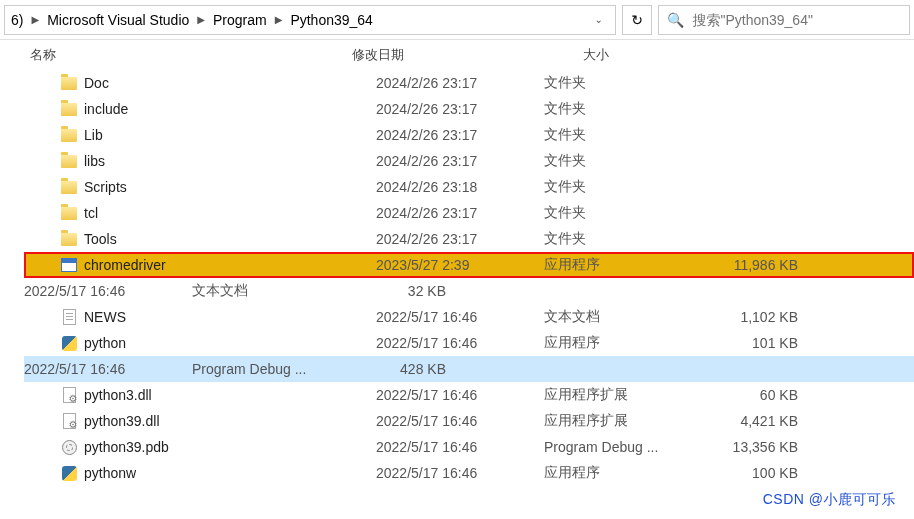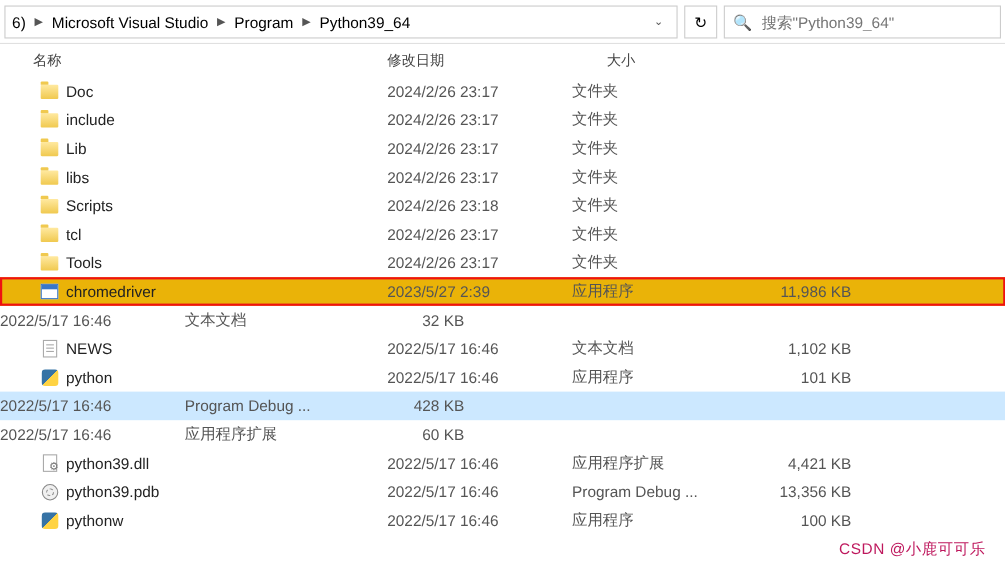--- a/index.html
+++ b/index.html
@@ -84,20 +84,21 @@
       height: calc(519px - 40px - 30px);
     }
     .file-row {
       display: flex;
       align-items: center;
       height: 26px;
       font-size: 14px;
       color: #222;
       padding: 0 0 0 0;
       position: relative;
+      margin-left: 24px;
     }
     .file-row .col-name { width: 352px; display: flex; align-items: center; gap: 6px; padding-left: 36px; }
     .file-row .col-name .icon { width: 18px; display: flex; align-items: center; justify-content: center; }
     .file-row .col-date, .file-row .col-type, .file-row .col-size { color: #555; }
     .file-row.selected {
       background: #cce8ff;
     }
     .file-row.highlighted {
       outline: 2px solid #e11;
       outline-offset: -2px;
@@ -153,21 +154,21 @@
       position: relative;
     }
     .ico-dll::before {
       content: "⚙"; position: absolute; bottom: -2px; right: -3px;
       font-size: 10px; color: #777;
     }
     .watermark {
       position: absolute;
       right: 18px;
       bottom: 10px;
-      color: #be185d;
+      color: #1d4ed8;
       font-size: 14px;
       letter-spacing: 0.5px;
       pointer-events: none;
     }
     ::-webkit-scrollbar { width: 18px; }
     ::-webkit-scrollbar-track { background: #f0f0f0; }
     ::-webkit-scrollbar-thumb { background: #c0c0c0; }
     ::-webkit-scrollbar-button { background: #f0f0f0; height: 18px; }
   </style>
 </head>
@@ -189,21 +190,21 @@
   </div>
   <div class="search-box">
     <span class="mag">🔍</span>
     <input type="text" placeholder="搜索&quot;Python39_64&quot;" style="">
   </div>
 </div>
 
 <div class="header-row">
   <div class="col-name header">名称</div>
   <div class="col-date">修改日期</div>
-  <div class="col-size" style="text-align:center;">大小</div>
+  <div class="col-size" style="text-align:right;">大小</div>
 </div>
 
 <div class="file-list" id="file-list">
     <div class="file-row">
       <div class="col-name">
         <span class="icon">
           <span class="ico-folder"></span>
         </span>
         <span>Doc</span>
       </div>
@@ -314,20 +315,26 @@
       <div class="col-date">2022/5/17 16:46</div>
       <div class="col-type">应用程序</div>
       <div class="col-size">101 KB</div>
     </div>
     <div class="file-row selected">
       <div class="col-date">2022/5/17 16:46</div>
       <div class="col-type">Program Debug ...</div>
       <div class="col-size">428 KB</div>
     </div>
     <div class="file-row">
+      <div class="col-name">
+        <span class="icon">
+          <span class="ico-dll"></span>
+        </span>
+        <span>python3.dll</span>
+      </div>
       <div class="col-date">2022/5/17 16:46</div>
       <div class="col-type">应用程序扩展</div>
       <div class="col-size">60 KB</div>
     </div>
     <div class="file-row">
       <div class="col-name">
         <span class="icon">
           <span class="ico-dll"></span>
         </span>
         <span>python39.dll</span>

